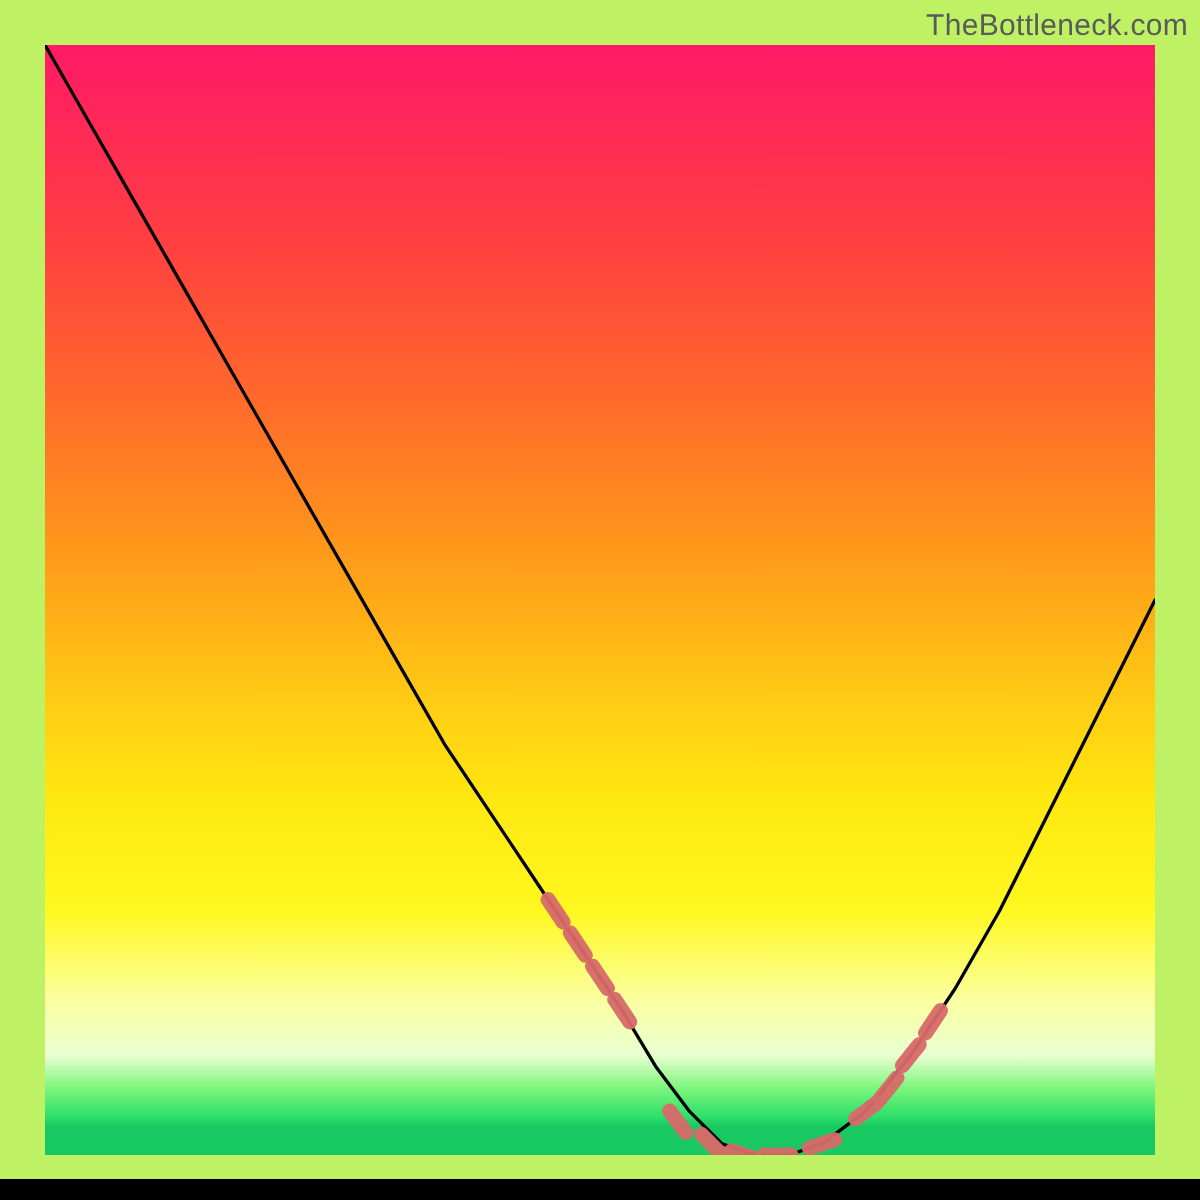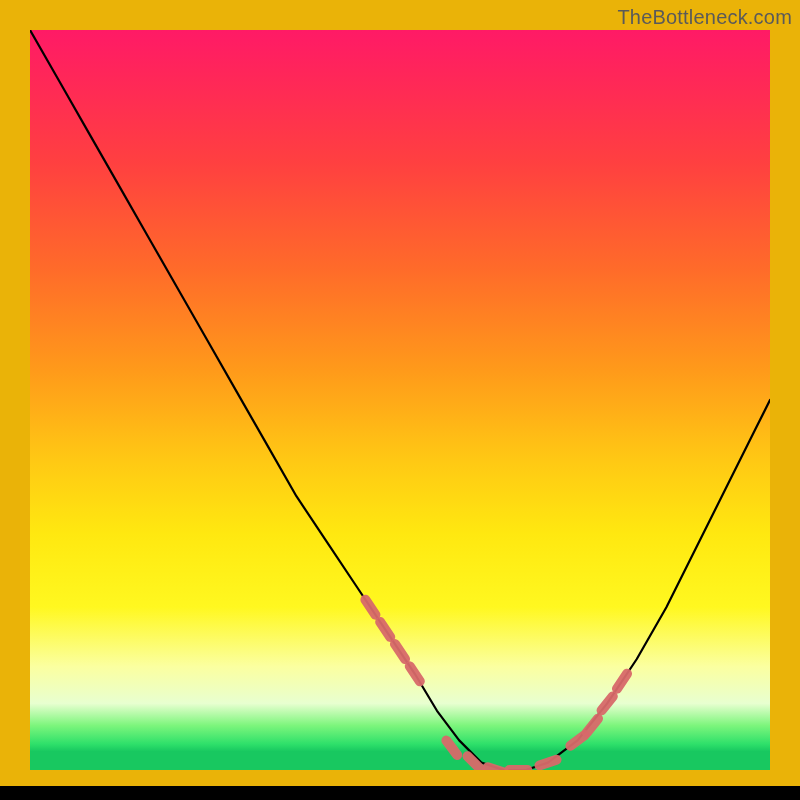--- a/index.html
+++ b/index.html
@@ -8,21 +8,21 @@
     width: 800px;
     height: 800px;
     background: #000;
     overflow: hidden;
     font-family: Arial, Helvetica, sans-serif;
   }
   .frame {
     position: relative;
     width: 800px;
     height: 786px;
-    background: #eab308;
+    background: #bef264;
   }
   .plot-area {
     position: absolute;
     left: 30px;
     top: 30px;
     width: 740px;
     height: 740px;
     
     background: linear-gradient(
       to bottom,

